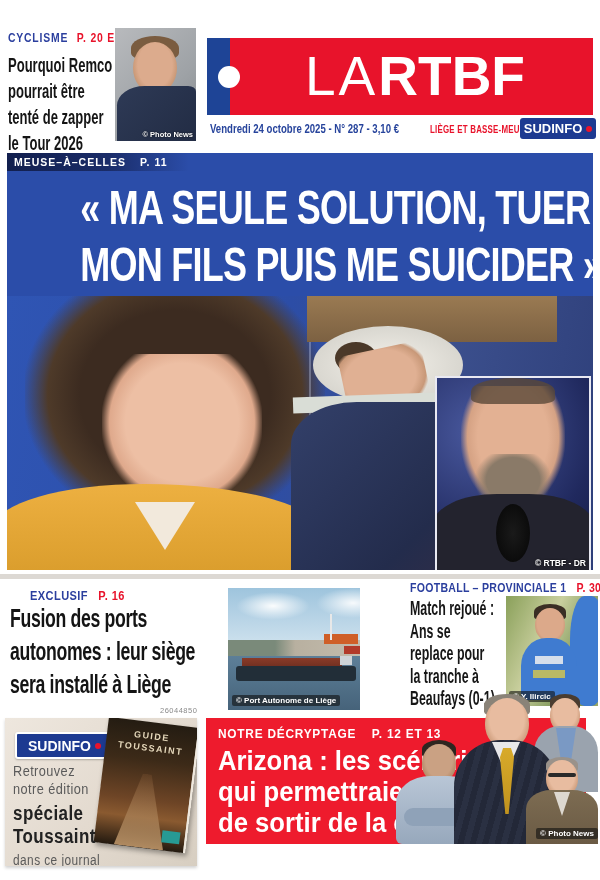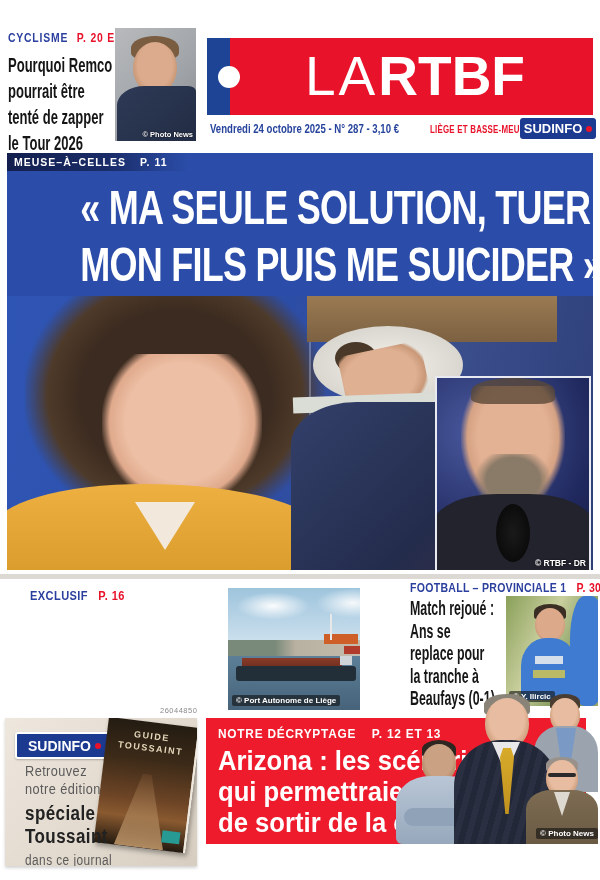--- a/index.html
+++ b/index.html
@@ -174,20 +174,25 @@
   </div>
 
   <div class="abs divider"></div>
 
   <div class="abs exc-kicker">
     <span class="sx" style="transform:scaleX(.85);">
       <span class="kick-blue">EXCLUSIF</span>
       <span class="kick-red" style="margin-left:8px;">P. 16</span>
     </span>
   </div>
+  <div class="abs ports-head">
+    <span class="sx" style="transform:scaleX(.68);">Fusion des ports</span><br>
+    <span class="sx" style="transform:scaleX(.68);">autonomes : leur siège</span><br>
+    <span class="sx" style="transform:scaleX(.68);">sera installé à Liège</span>
+  </div>
   <div class="abs barge">
     <div class="sh" style="left:0;top:0;width:168px;height:58px;background:linear-gradient(180deg,#9ec4dd,#cfe2ee);"></div>
     <div class="sh" style="left:8px;top:4px;width:74px;height:28px;background:radial-gradient(rgba(255,255,255,.95),rgba(255,255,255,0) 70%);"></div>
     <div class="sh" style="left:88px;top:0;width:74px;height:30px;background:radial-gradient(rgba(255,255,255,.9),rgba(255,255,255,0) 70%);"></div>
     <div class="sh" style="left:0;top:52px;width:168px;height:16px;background:linear-gradient(90deg,#7a8a7a 0 28%,#b8b0a0 40%,#c9c2b4 100%);"></div>
     <div class="sh" style="left:96px;top:46px;width:34px;height:10px;background:#cf5f28;"></div>
     <div class="sh" style="left:132px;top:50px;width:26px;height:8px;background:#2c5faa;"></div>
     <div class="sh" style="left:116px;top:58px;width:42px;height:8px;background:#b23a2a;"></div>
     <div class="sh" style="left:102px;top:26px;width:2px;height:26px;background:#e8e8e8;"></div>
     <div class="sh" style="left:0;top:68px;width:168px;height:54px;background:linear-gradient(180deg,#5d7f98,#46637a);"></div>
@@ -228,21 +233,21 @@
         <span class="sud-dot"></span>
     </div>
     <div class="abs mag">
       <div class="abs mag-road"></div>
       <div class="abs mag-title">
         <span>GUIDE</span><br>
         <span>TOUSSAINT</span>
       </div>
       <div class="abs mag-badge"></div>
     </div>
-    <div class="abs" style="left:8px;top:44px;z-index:3;margin-left:12px;">
+    <div class="abs" style="left:8px;top:44px;z-index:3;">
       <span class="sx promo-intro" style="transform:scaleX(.85);">Retrouvez</span><br>
       <span class="sx promo-intro" style="transform:scaleX(.85);">notre édition</span><br>
       <span class="sx promo-bold" style="transform:scaleX(.85);margin-top:4px;">spéciale</span><br>
       <span class="sx promo-bold" style="transform:scaleX(.85);">Toussaint</span><br>
       <span class="sx promo-outro" style="transform:scaleX(.85);margin-top:4px;">dans ce journal</span>
     </div>
   </div>
 
   <div class="abs redbox">
     <div class="abs ari-kicker">

